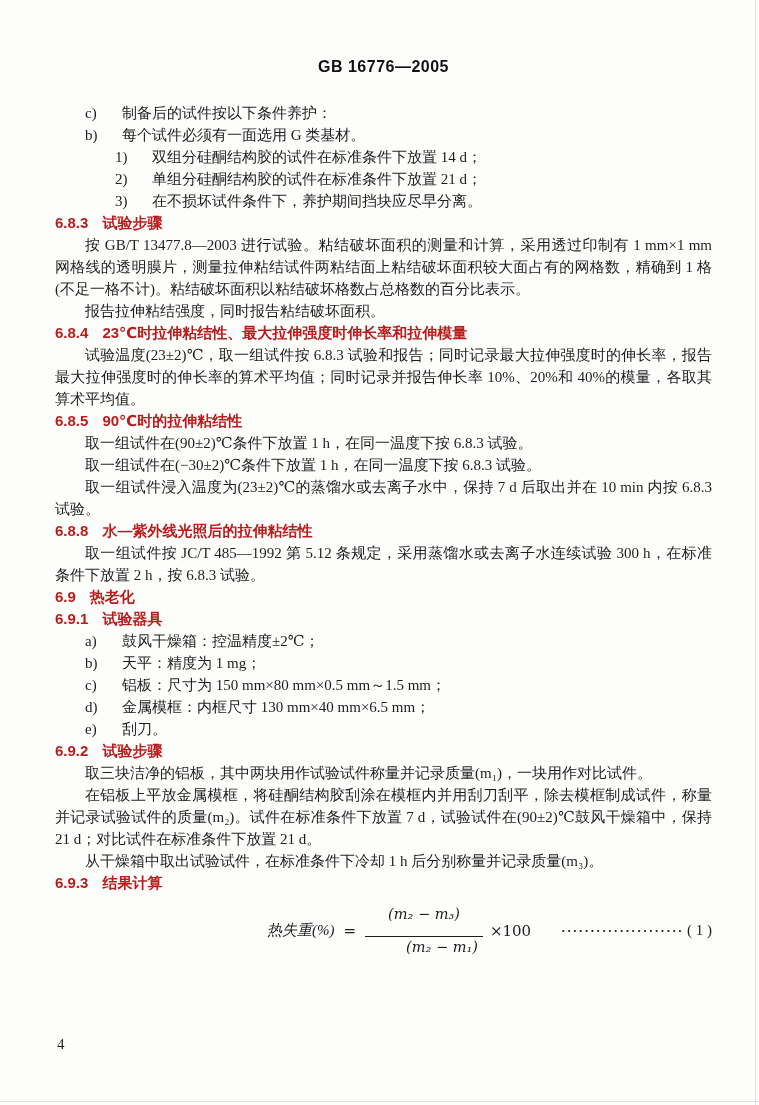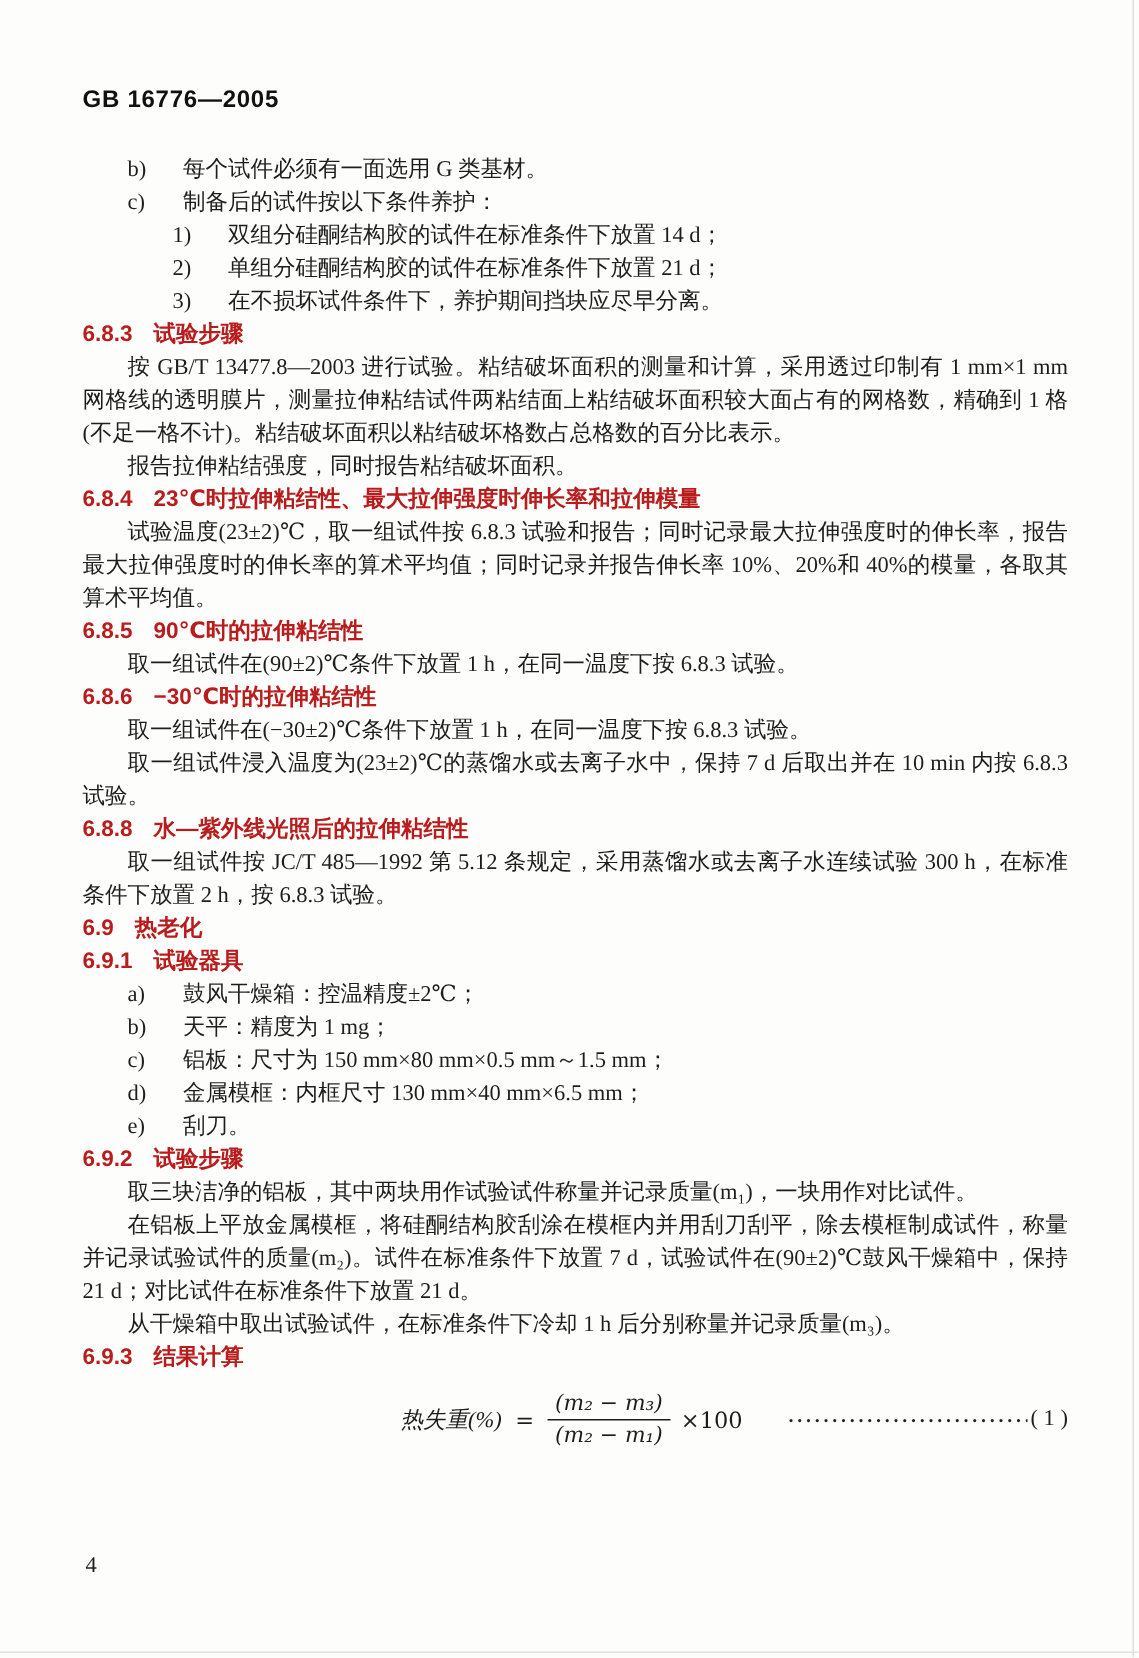--- a/index.html
+++ b/index.html
@@ -22,20 +22,21 @@
   }
   .page {
     padding: 58px 47px 0 55px;
   }
   .doc-header {
     font-family: "Liberation Sans", "DejaVu Sans", sans-serif;
     font-weight: 700;
     font-size: 16px;
     letter-spacing: 0.5px;
     color: #111;
+    text-align: center;
   }
   .content {
     margin-top: 26px;
     font-size: 15px;
     line-height: 22px;
     text-align: justify;
   }
   .p {
     margin: 0;
     text-indent: 2em;
@@ -61,22 +62,22 @@
   .f-lhs { margin-left: 212px; font-style: italic; }
   .f-eq { margin: 0 9px; font-family: "DejaVu Serif", serif; }
   .frac {
     display: inline-flex;
     flex-direction: column;
     text-align: center;
     font-style: italic;
     font-family: "DejaVu Serif", serif;
     font-size: 14.5px;
   }
-  .frac .num { border-bottom: 1.4px solid #1d1d1d; padding: 0 5px 2px; text-align: center; }
-  .frac .den { padding: 2px 5px 0; }
+  .frac .num { border-bottom: 1.4px solid #1d1d1d; padding: 0 5px 14px; text-align: center; }
+  .frac .den { padding: 2px 5px 0; margin-left: 36px; }
   .f-mul { margin-left: 7px; font-family: "DejaVu Serif", serif; }
   .f-dots {
     flex: 1;
     margin-left: 30px;
     overflow: hidden;
     white-space: nowrap;
     letter-spacing: 1.5px;
     font-weight: 700;
     font-size: 13px;
     color: #222;
@@ -90,37 +91,36 @@
   }
 </style>
 </head>
 <body>
 
 <div class="page">
   <div class="doc-header">GB 16776—2005</div>
 
   <div class="content">
 
+    <div class="li1"><span class="lbl">c)</span><span>制备后的试件按以下条件养护：</span></div>
     <div class="li1"><span class="lbl">b)</span><span>每个试件必须有一面选用 G 类基材。</span></div>
-    <div class="li1"><span class="lbl">c)</span><span>制备后的试件按以下条件养护：</span></div>
     <div class="li2"><span class="lbl">1)</span><span>双组分硅酮结构胶的试件在标准条件下放置 14 d；</span></div>
     <div class="li2"><span class="lbl">2)</span><span>单组分硅酮结构胶的试件在标准条件下放置 21 d；</span></div>
     <div class="li2"><span class="lbl">3)</span><span>在不损坏试件条件下，养护期间挡块应尽早分离。</span></div>
 
     <div class="h"><span class="hn">6.8.3</span><span>试验步骤</span></div>
     <p class="p">按 GB/T 13477.8—2003 进行试验。粘结破坏面积的测量和计算，采用透过印制有 1 mm×1 mm 网格线的透明膜片，测量拉伸粘结试件两粘结面上粘结破坏面积较大面占有的网格数，精确到 1 格(不足一格不计)。粘结破坏面积以粘结破坏格数占总格数的百分比表示。</p>
     <p class="p">报告拉伸粘结强度，同时报告粘结破坏面积。</p>
 
     <div class="h"><span class="hn">6.8.4</span><span>23℃时拉伸粘结性、最大拉伸强度时伸长率和拉伸模量</span></div>
     <p class="p">试验温度(23±2)℃，取一组试件按 6.8.3 试验和报告；同时记录最大拉伸强度时的伸长率，报告最大拉伸强度时的伸长率的算术平均值；同时记录并报告伸长率 10%、20%和 40%的模量，各取其算术平均值。</p>
 
     <div class="h"><span class="hn">6.8.5</span><span>90℃时的拉伸粘结性</span></div>
     <p class="p">取一组试件在(90±2)℃条件下放置 1 h，在同一温度下按 6.8.3 试验。</p>
 
-    <div class="h"><span class="hn">6.8.6</span><span>−30℃时的拉伸粘结性</span></div>
     <p class="p">取一组试件在(−30±2)℃条件下放置 1 h，在同一温度下按 6.8.3 试验。</p>
 
     <p class="p">取一组试件浸入温度为(23±2)℃的蒸馏水或去离子水中，保持 7 d 后取出并在 10 min 内按 6.8.3 试验。</p>
 
     <div class="h"><span class="hn">6.8.8</span><span>水—紫外线光照后的拉伸粘结性</span></div>
     <p class="p">取一组试件按 JC/T 485—1992 第 5.12 条规定，采用蒸馏水或去离子水连续试验 300 h，在标准条件下放置 2 h，按 6.8.3 试验。</p>
 
     <div class="h"><span class="hn">6.9</span><span>热老化</span></div>
     <div class="h"><span class="hn">6.9.1</span><span>试验器具</span></div>
 

